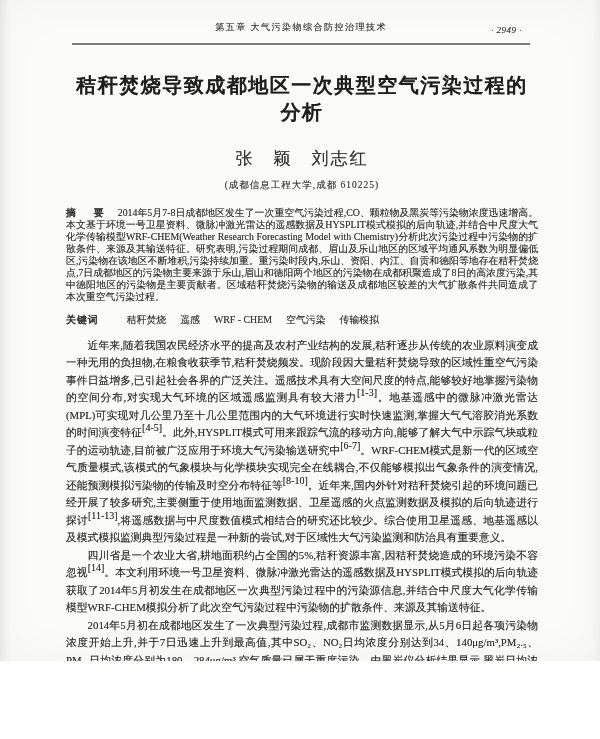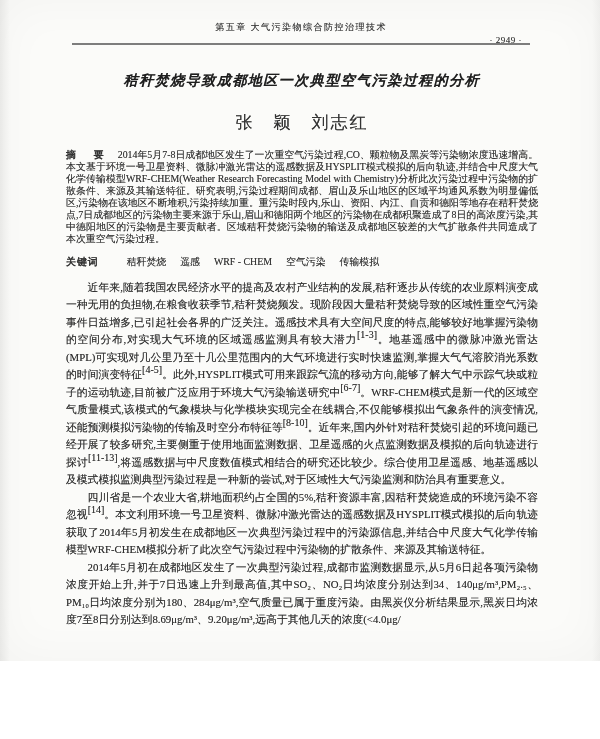--- a/index.html
+++ b/index.html
@@ -16,32 +16,32 @@
     -webkit-font-smoothing:antialiased;
   }
   .scan-text{ text-shadow:0 0 0.45px rgba(40,40,40,0.55); }
 
   
   .running-head{
     position:absolute;top:21px;left:72px;right:70px;height:14px;
     font-size:9px;letter-spacing:1.5px;color:#3a3a3a;
   }
   .running-head .chapter{ position:absolute;left:0;right:0;text-align:center; }
-  .running-head .pageno{ position:absolute;right:8px;top:14px;letter-spacing:0.5px; }
+  .running-head .pageno{ position:absolute;right:8px;top:4px;letter-spacing:0.5px;font-style:italic; }
   .head-rule{
     position:absolute;top:43px;left:72px;right:70px;height:2px;
     background:#7d7d7d;border:none;
   }
 
   .content{ position:absolute;top:46px;left:66px;right:62px; }
 
   .article-title{
     margin:26px 0 0 0;
     text-align:center;
-    font-size:14px;font-weight:bold;letter-spacing:1.5px;color:#1e1e1e;font-style:italic;
+    font-size:20px;font-weight:bold;letter-spacing:1.5px;color:#1e1e1e;
   }
   .authors{
     margin-top:21px;text-align:center;
     font-size:17px;letter-spacing:2px;color:#333;
   }
   .affiliation{
     margin-top:9px;text-align:center;
     font-size:9.5px;letter-spacing:1px;color:#3a3a3a;
   }
 
@@ -82,20 +82,21 @@
     <span class="pageno">· 2949 ·</span>
   </div>
   <div class="head-rule"></div>
 
   <div class="content">
 
     <h1 class="article-title">秸秆焚烧导致成都地区一次典型空气污染过程的分析</h1>
 
     <div class="authors">张　颖　刘志红</div>
 
+    <div class="affiliation">(成都信息工程大学,成都  610225)</div>
 
     <p class="abstract"><span class="abs-label">摘　要</span><span>2014年5月7-8日成都地区发生了一次重空气污染过程,CO、颗粒物及黑炭等污染物浓度迅速增高。本文基于环境一号卫星资料、微脉冲激光雷达的遥感数据及HYSPLIT模式模拟的后向轨迹,并结合中尺度大气化学传输模型WRF-CHEM(Weather Research Forecasting Model with Chemistry)分析此次污染过程中污染物的扩散条件、来源及其输送特征。研究表明,污染过程期间成都、眉山及乐山地区的区域平均通风系数为明显偏低区,污染物在该地区不断堆积,污染持续加重。重污染时段内,乐山、资阳、内江、自贡和德阳等地存在秸秆焚烧点,7日成都地区的污染物主要来源于乐山,眉山和德阳两个地区的污染物在成都积聚造成了8日的高浓度污染,其中德阳地区的污染物是主要贡献者。区域秸秆焚烧污染物的输送及成都地区较差的大气扩散条件共同造成了本次重空气污染过程。</span></p>
 
     <p class="keywords"><span class="kw-label">关键词</span><span class="kw">秸秆焚烧</span><span class="kw">遥感</span><span class="kw">WRF - CHEM</span><span class="kw">空气污染</span><span class="kw">传输模拟</span></p>
 
 
     <p class="para">近年来,随着我国农民经济水平的提高及农村产业结构的发展,秸秆逐步从传统的农业原料演变成一种无用的负担物,在粮食收获季节,秸秆焚烧频发。现阶段因大量秸秆焚烧导致的区域性重空气污染事件日益增多,已引起社会各界的广泛关注。遥感技术具有大空间尺度的特点,能够较好地掌握污染物的空间分布,对实现大气环境的区域遥感监测具有较大潜力<sup>[1-3]</sup>。地基遥感中的微脉冲激光雷达(MPL)可实现对几公里乃至十几公里范围内的大气环境进行实时快速监测,掌握大气气溶胶消光系数的时间演变特征<sup>[4-5]</sup>。此外,HYSPLIT模式可用来跟踪气流的移动方向,能够了解大气中示踪气块或粒子的运动轨迹,目前被广泛应用于环境大气污染输送研究中<sup>[6-7]</sup>。WRF-CHEM模式是新一代的区域空气质量模式,该模式的气象模块与化学模块实现完全在线耦合,不仅能够模拟出气象条件的演变情况,还能预测模拟污染物的传输及时空分布特征等<sup>[8-10]</sup>。近年来,国内外针对秸秆焚烧引起的环境问题已经开展了较多研究,主要侧重于使用地面监测数据、卫星遥感的火点监测数据及模拟的后向轨迹进行探讨<sup>[11-13]</sup>,将遥感数据与中尺度数值模式相结合的研究还比较少。综合使用卫星遥感、地基遥感以及模式模拟监测典型污染过程是一种新的尝试,对于区域性大气污染监测和防治具有重要意义。</p>
     <p class="para">四川省是一个农业大省,耕地面积约占全国的5%,秸秆资源丰富,因秸秆焚烧造成的环境污染不容忽视<sup>[14]</sup>。本文利用环境一号卫星资料、微脉冲激光雷达的遥感数据及HYSPLIT模式模拟的后向轨迹获取了2014年5月初发生在成都地区一次典型污染过程中的污染源信息,并结合中尺度大气化学传输模型WRF-CHEM模拟分析了此次空气污染过程中污染物的扩散条件、来源及其输送特征。</p>
 
 

